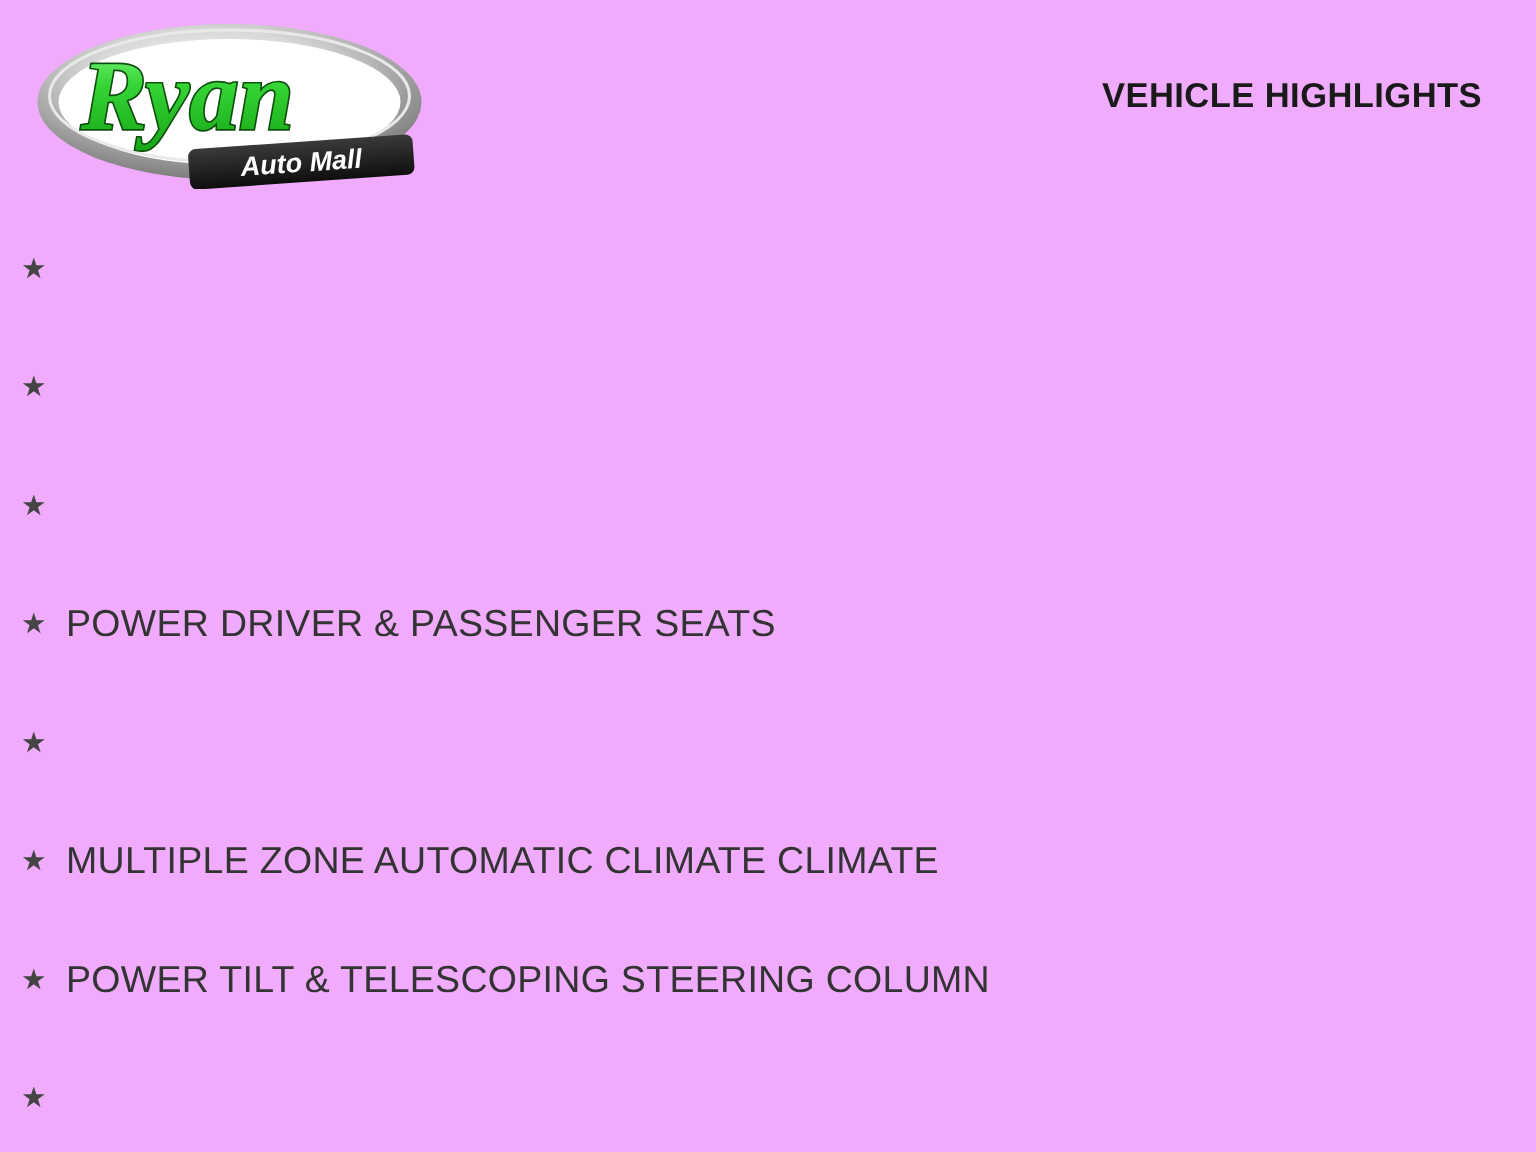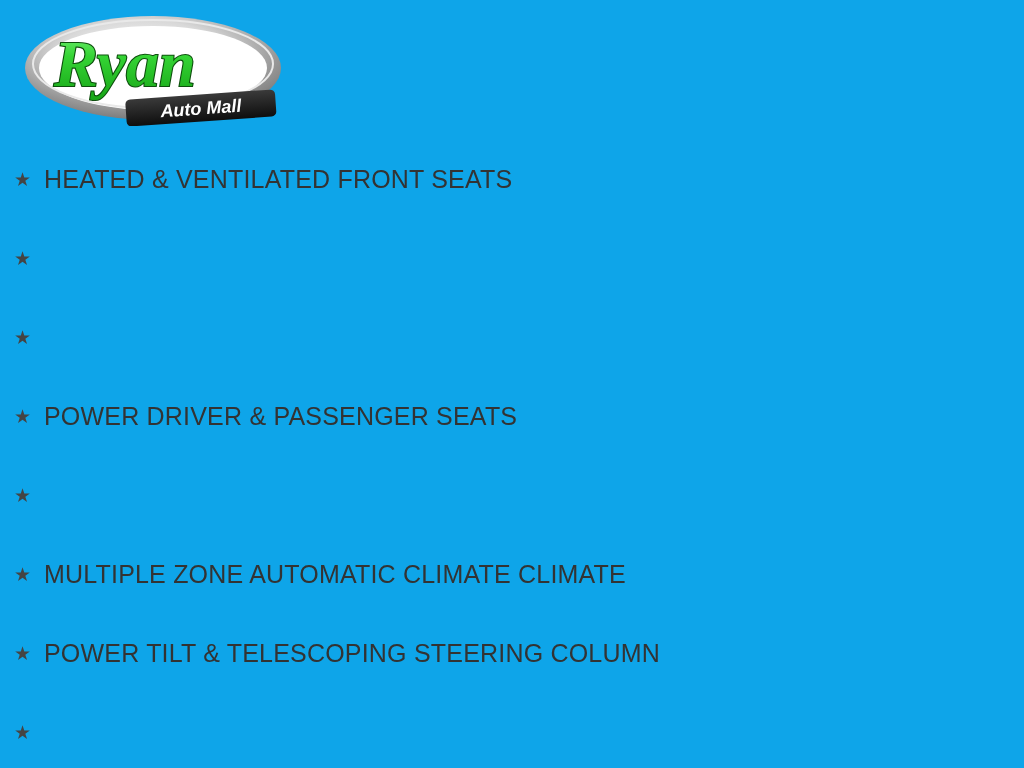--- a/index.html
+++ b/index.html
@@ -12,21 +12,21 @@
     height: 768px;
     font-family: "Liberation Sans", sans-serif;
     color: #333333;
     overflow: hidden;
     position: relative;
   }
   .page {
     position: relative;
     width: 1024px;
     height: 768px;
-    background: #0ea5e9;
+    background: #f0abfc;
   }
 
   
   .header {
     position: relative;
     height: 130px;
   }
   .logo {
     position: absolute;
     left: 18px;
@@ -113,26 +113,26 @@
 
         <text x="36" y="76" font-family="'Liberation Serif', serif" font-size="66" font-style="italic" font-weight="bold" fill="url(#greenGrad)" stroke="#0d4f0d" stroke-width="2.2" paint-order="stroke">Ryan</text>
 
         <g transform="rotate(-4 190 100)">
           <rect x="108" y="84" width="150" height="27" rx="5" fill="url(#plateGrad)"></rect>
           <text x="183" y="104" text-anchor="middle" font-family="'Liberation Sans', sans-serif" font-size="18" font-style="italic" font-weight="bold" fill="#ffffff">Auto Mall</text>
         </g>
       </svg>
     </div>
 
+    <div class="header-title">VEHICLE HIGHLIGHTS</div>
   </div>
 
   <ul class="highlights">
     <li class="highlight-item">
       <span class="star-icon">★</span>
-      <span class="highlight-label">HEATED &amp; VENTILATED FRONT SEATS</span>
     </li>
     <li class="highlight-item">
       <span class="star-icon">★</span>
     </li>
     <li class="highlight-item">
       <span class="star-icon">★</span>
     </li>
     <li class="highlight-item">
       <span class="star-icon">★</span>
       <span class="highlight-label">POWER DRIVER &amp; PASSENGER SEATS</span>

